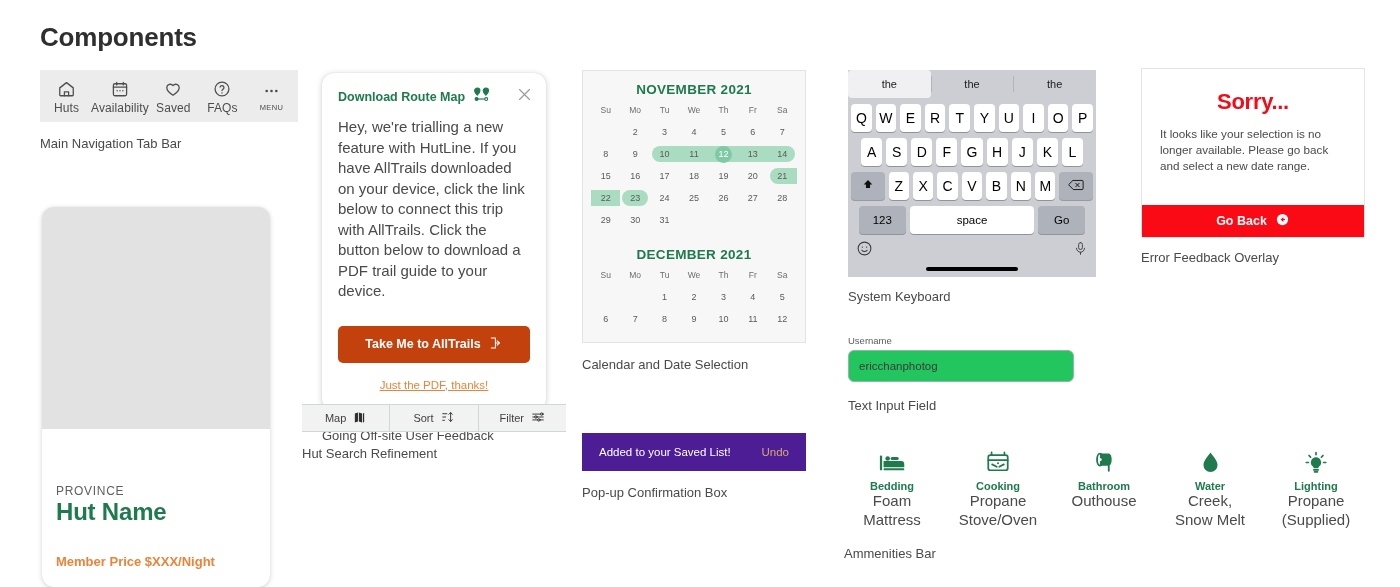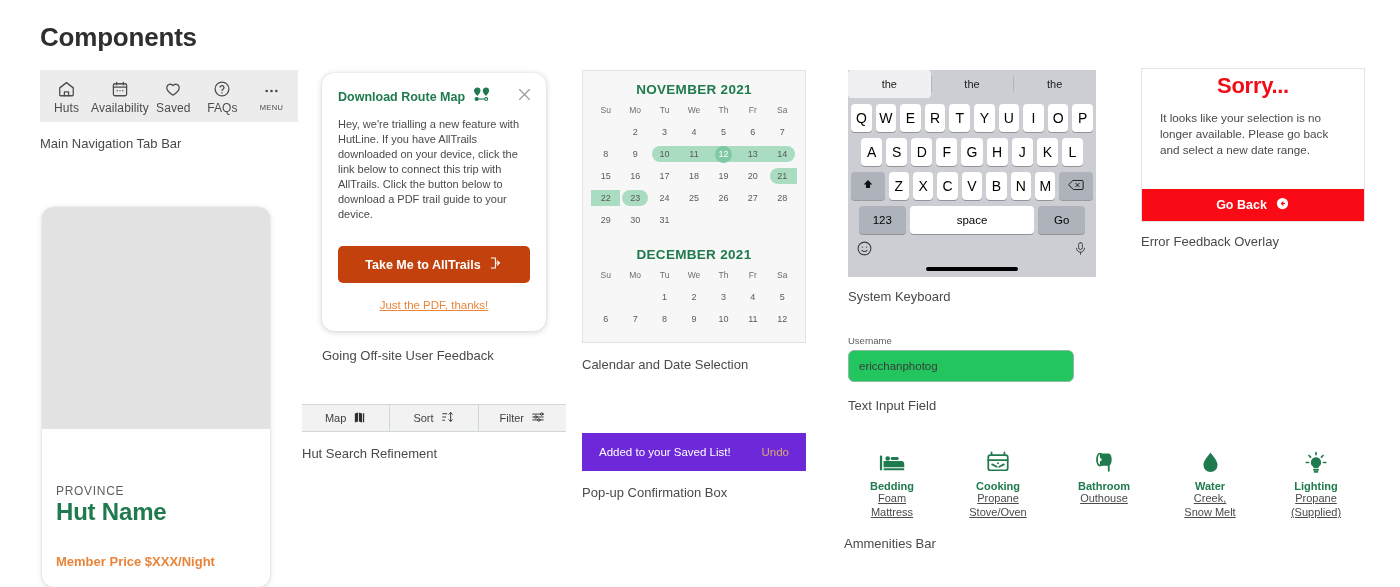--- a/index.html
+++ b/index.html
@@ -112,21 +112,21 @@
     font-weight: bold;
     color: #1f7a4d;
   }
   .dialog-close {
     position: absolute;
     top: 13px; right: 13px;
     cursor: pointer;
   }
   .dialog-body {
     margin-top: 11px;
-    font-size: 11px;
+    font-size: 15px;
     line-height: 1.37;
     color: #4a4a4a;
   }
   .dialog-btn {
     margin-top: 24px;
     background: #c2410c;
     color: #fff;
     border-radius: 5px;
     height: 37px;
     display: flex;
@@ -225,21 +225,21 @@
     align-items: center;
     justify-content: center;
     color: #ffffff;
   }
   .cal-cell.empty { visibility: hidden; }
   #calendar-caption { margin-top: 14px; }
 
   
   #toast-block { left: 582px; top: 433px; width: 224px; }
   .toast {
-    background: #6d28d9;
+    background: #4c1d95;
     height: 38px;
     display: flex;
     align-items: center;
     justify-content: space-between;
     padding: 0 17px;
     color: #fff;
     font-size: 11.5px;
   }
   .toast-undo {
     color: #d9a871;
@@ -347,21 +347,21 @@
     cursor: text;
   }
   #input-caption { margin-top: 16px; }
 
   
   #error-block { left: 1141px; top: 68px; width: 224px; }
   .error-card {
     width: 224px;
     background: #fff;
     border: 1px solid #e4e4e4;
-    padding: 4px 18px 0;
+    padding: 20px 18px 0;
     text-align: left;
   }
   .error-title {
     text-align: center;
     font-size: 22px;
     font-weight: bold;
     color: #f30c17;
     letter-spacing: -0.3px;
   }
   .error-body {
@@ -396,24 +396,23 @@
     text-align: center;
   }
   .amen-icon { height: 28px; display: flex; align-items: center; justify-content: center; }
   .amen-title {
     margin-top: 4px;
     font-size: 11px;
     font-weight: bold;
     color: #1f7a4d;
   }
   .amen-sub {
-    font-size: 11px;
+    font-size: 15px;
     color: #4a4a4a;
     line-height: 1.25;
-    text-decoration: underline;
   }
   #amen-caption { margin-top: 16px; }
 </style>
 </head>
 <body>
 
 <div class="page">
 
   <div class="page-title">Components</div>
 

